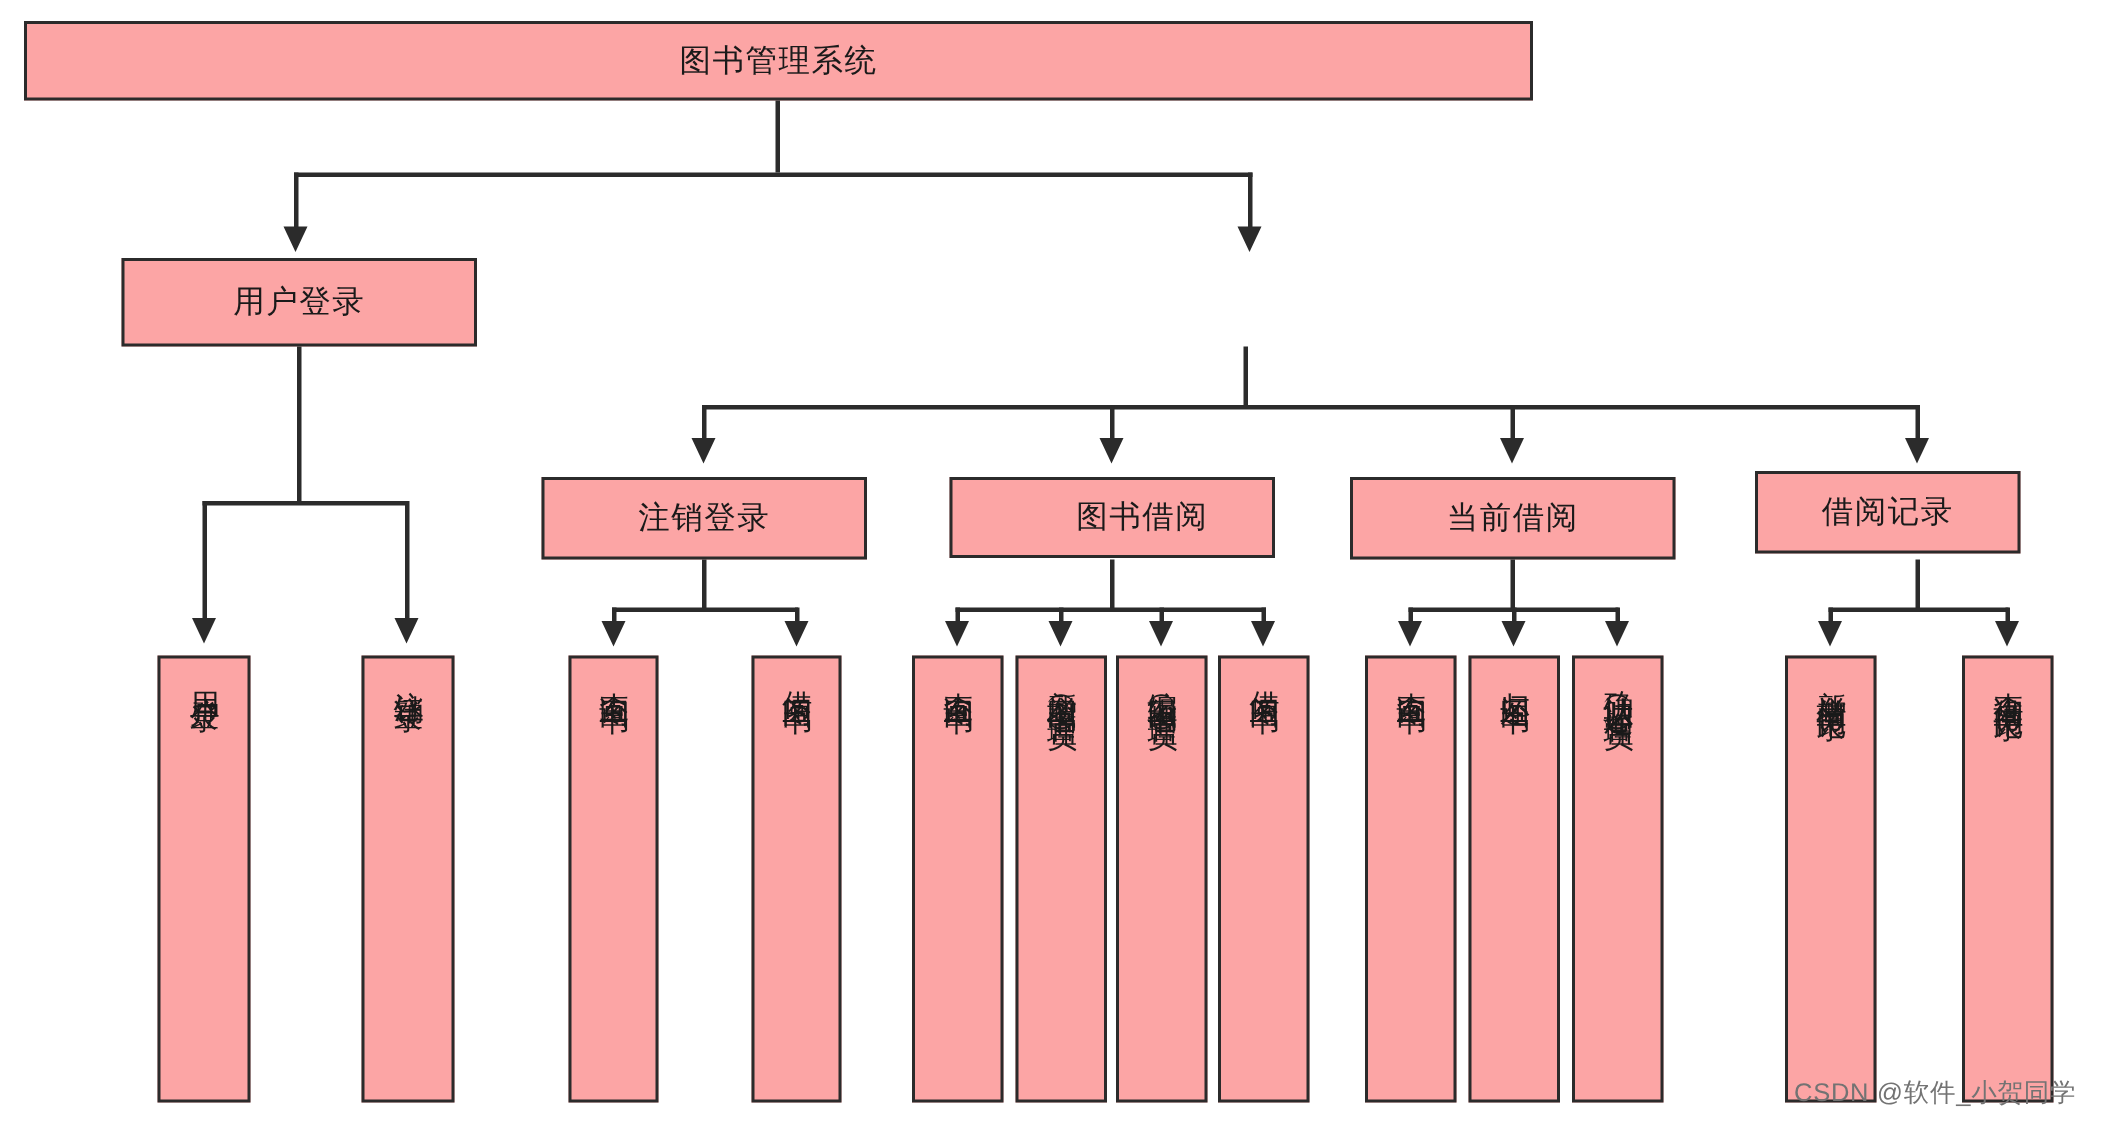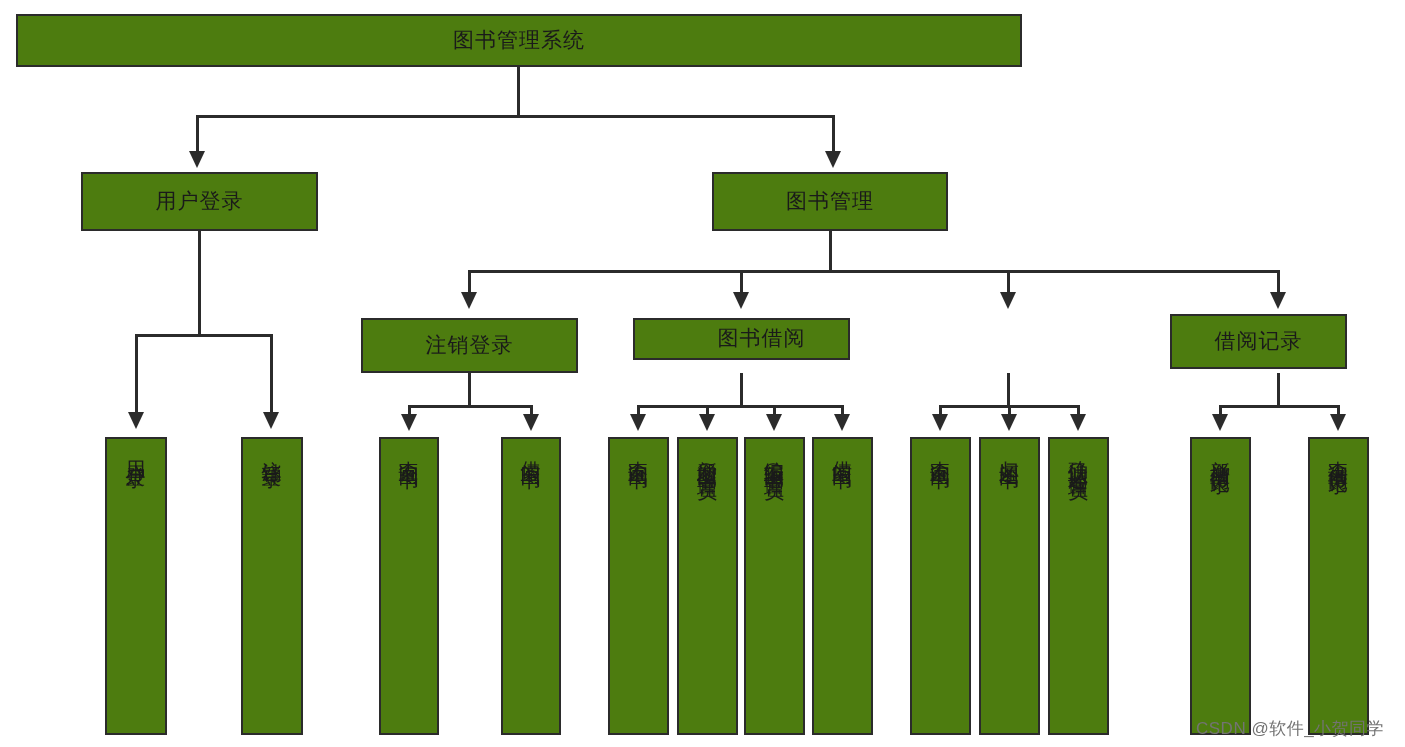--- a/index.html
+++ b/index.html
@@ -15,26 +15,25 @@
     position: relative;
     width: 1405px;
     height: 747px;
     background: #ffffff;
     overflow: hidden;
   }
   .node {
     position: absolute;
     box-sizing: border-box;
     border: 2.5px solid #2b2b2b;
-    background: #4d7c0f;
+    background: #fca5a5;
     display: flex;
     align-items: center;
     justify-content: center;
     color: #1a1a1a;
-    font-family: Liberation Serif, serif;
   }
   .node .label {
     font-size: 21px;
     line-height: 1.2;
     letter-spacing: 1px;
     white-space: nowrap;
     color: #1a1a1a;
   }
   
   .node.leaf {
@@ -89,23 +88,20 @@
   <div class="conn v" style="left:196px; top:115px; width:2.5px; height:38px;"></div>
   <div class="arrow" style="left:189px; top:151px;"></div>
 
   <div class="conn v" style="left:832px; top:115px; width:2.5px; height:38px;"></div>
   <div class="arrow" style="left:825px; top:151px;"></div>
 
   <div class="node" style="left:81px; top:172px; width:237px; height:59px;">
     <span class="label">用户登录</span>
   </div>
 
-  <div class="node" style="left:712px; top:172px; width:236px; height:59px;">
-    <span class="label">图书管理</span>
-  </div>
 
   <div class="conn v" style="left:198px; top:231px; width:2.5px; height:104px;"></div>
   <div class="conn h" style="left:135px; top:334px; width:137px; height:2.5px;"></div>
   <div class="conn v" style="left:135px; top:334px; width:2.5px; height:80px;"></div>
   <div class="arrow" style="left:128px; top:412px;"></div>
   <div class="conn v" style="left:270px; top:334px; width:2.5px; height:80px;"></div>
   <div class="arrow" style="left:263px; top:412px;"></div>
 
   <div class="node leaf" style="left:105px; top:437px; width:62px; height:298px;">
     <span class="label">用户登录</span>
@@ -125,22 +121,25 @@
 
   <div class="conn v" style="left:1007px; top:270px; width:2.5px; height:24px;"></div>
   <div class="arrow" style="left:1000px; top:292px;"></div>
 
   <div class="conn v" style="left:1277px; top:270px; width:2.5px; height:24px;"></div>
   <div class="arrow" style="left:1270px; top:292px;"></div>
 
   <div class="node" style="left:361px; top:318px; width:217px; height:55px;">
     <span class="label">注销登录</span>
   </div>
-  <div class="node" style="left:633px; top:318px; width:217px; height:42px;padding-left:40px;">
+  <div class="node" style="left:633px; top:318px; width:217px; height:54px;padding-left:40px;">
     <span class="label">图书借阅</span>
+  </div>
+  <div class="node" style="left:900px; top:318px; width:217px; height:55px;">
+    <span class="label">当前借阅</span>
   </div>
   <div class="node" style="left:1170px; top:314px; width:177px; height:55px;">
     <span class="label">借阅记录</span>
   </div>
 
   <div class="conn v" style="left:468px; top:373px; width:2.5px; height:34px;"></div>
   <div class="conn h" style="left:408px; top:405px; width:124px; height:2.5px;"></div>
   <div class="conn v" style="left:408px; top:405px; width:2.5px; height:12px;"></div>
   <div class="arrow" style="left:401px; top:414px;"></div>
   <div class="conn v" style="left:530px; top:405px; width:2.5px; height:12px;"></div>

